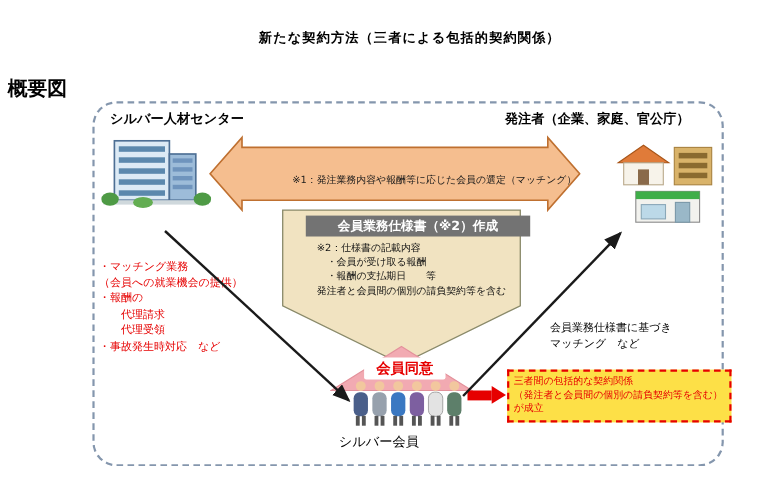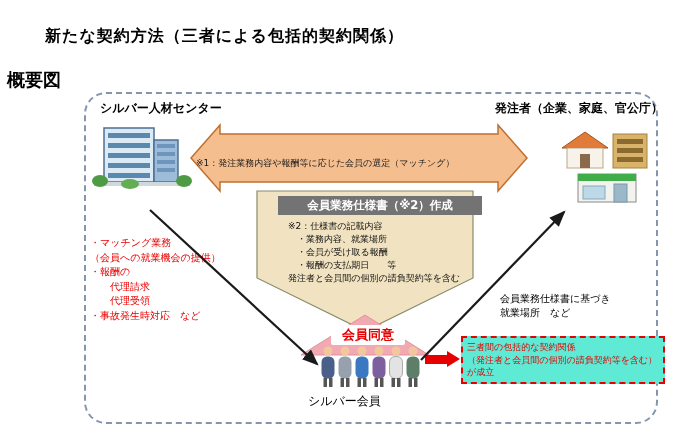--- a/index.html
+++ b/index.html
@@ -1,52 +1,52 @@
 <!DOCTYPE html>
 <html><head>
 <meta charset="utf-8">
 <style>
   html,body{margin:0;padding:0;background:#fff;}
   .page{position:relative;width:700px;height:437px;background:#ffffff;overflow:hidden;
         font-family:"DejaVu Sans","Liberation Sans",sans-serif;color:#000;}
   .abs{position:absolute;}
 
-  .title{left:45px;top:26px;width:655px;text-align:left;font-size:16px;font-weight:bold;letter-spacing:1px;font-family:Liberation Serif, serif;}
+  .title{left:45px;top:26px;width:655px;text-align:center;font-size:12px;font-weight:bold;letter-spacing:1px;font-family:Liberation Serif, serif;}
   .overview{left:7px;top:68px;font-size:18px;font-weight:bold;}
 
   .frame{left:84px;top:92px;width:570px;height:328px;border:2px dashed #8496ad;border-radius:22px;}
 
   .actor-label{font-size:12px;font-weight:bold;}
   .center-label{left:100px;top:100px;}
-  .orderer-label{left:495px;top:100px;}
+  .orderer-label{left:459px;top:100px;}
 
   .bld-left{left:92px;top:120px;}
   .bld-right{left:558px;top:126px;}
 
   .uc-arrow{left:190px;top:120px;}
   .uc-title{left:200px;top:137px;width:320px;text-align:center;font-size:12px;font-weight:bold;color:#e60000;}
-  .uc-note{left:196px;top:157px;width:328px;text-align:left;font-size:9px;color:#1a1a1a;}
+  .uc-note{left:196px;top:157px;width:328px;text-align:right;font-size:9px;color:#1a1a1a;}
 
   .pentagon{left:256px;top:190px;}
   .spec-title{left:278px;top:196px;width:204px;height:19px;line-height:19px;background:#737373;
               color:#fff;font-size:11.5px;font-weight:bold;text-align:center;}
   .spec-lines{left:288px;top:220px;width:186px;font-size:9px;line-height:13px;color:#111;}
   .spec-lines div:nth-child(6){text-align:center;}
 
   .consent-tri{left:300px;top:314px;}
   .consent{left:331px;top:325px;width:70px;text-align:center;background:#fff;border-radius:2px;
            color:#e60000;font-size:13px;font-weight:bold;padding:1px 2px;}
 
   .people{left:318px;top:342px;}
   .member-label{left:308px;top:393px;width:125px;font-size:12px;font-weight:normal;}
 
   .center-tasks{left:90px;top:236px;font-size:10px;line-height:14.5px;color:#e60000;}
   .member-tasks{left:500px;top:276px;font-size:10px;line-height:14px;color:#000;margin-top:16px;}
 
-  .result-box{left:461px;top:336px;width:192px;border:2px dashed #e60000;background:#5eead4;
+  .result-box{left:461px;top:336px;width:192px;border:2px dashed #e60000;background:#fde047;
               padding:3px 4px;color:#e60000;font-size:9px;line-height:12.5px;}
 
   .red-arrow{left:425px;top:351px;display:flex;align-items:center;}
   .red-arrow .shaft{width:22px;height:9px;background:#e60000;}
   .red-arrow .head{width:0;height:0;border-top:8px solid transparent;border-bottom:8px solid transparent;
                    border-left:13px solid #e60000;}
 
   .overlay{left:0;top:0;pointer-events:none;}
 </style>
 </head>
@@ -98,21 +98,20 @@
     <polygon points="1,38 30,5 30,14 308,14 308,5 337,38 308,71 308,62 30,62 30,71" fill="#f5be8f" stroke="#bf7030" stroke-width="1.5"></polygon>
   </svg>
   <div class="abs uc-note">※1：発注業務内容や報酬等に応じた会員の選定（マッチング）</div>
 
   <svg class="abs pentagon" width="218" height="142" viewBox="0 0 218 142">
     <polygon points="1,1 217,1 217,88 109,141 1,88" fill="#f1e3c1" stroke="#8a8a6a" stroke-width="1.2"></polygon>
   </svg>
   <div class="abs spec-title">会員業務仕様書（※2）作成</div>
   <div class="abs spec-lines">
     <div>※2：仕様書の記載内容</div>
-    <div>　・業務内容、就業場所</div>
     <div>　・会員が受け取る報酬</div>
     <div>　・報酬の支払期日　　等</div>
     <div>発注者と会員間の個別の請負契約等を含む</div>
   </div>
 
   <svg class="abs consent-tri" width="130" height="42" viewBox="0 0 130 42">
     <polygon points="65,1 129,41 1,41" fill="#f2aab2" stroke="#e3919b" stroke-width="1"></polygon>
   </svg>
   <div class="abs consent">会員同意</div>
 
@@ -150,21 +149,21 @@
     <div>・マッチング業務</div>
     <div>（会員への就業機会の提供）</div>
     <div>・報酬の</div>
     <div>　　代理請求</div>
     <div>　　代理受領</div>
     <div>・事故発生時対応　など</div>
   </div>
 
   <div class="abs member-tasks">
     <div>会員業務仕様書に基づき</div>
-    <div>就業場所　など</div>
+    <div>マッチング　など</div>
   </div>
 
   <div class="abs result-box">
     <div>三者間の包括的な契約関係</div>
     <div>（発注者と会員間の個別の請負契約等を含む）</div>
     <div>が成立</div>
   </div>
 
   <div class="abs red-arrow">
     <div class="shaft"></div>

